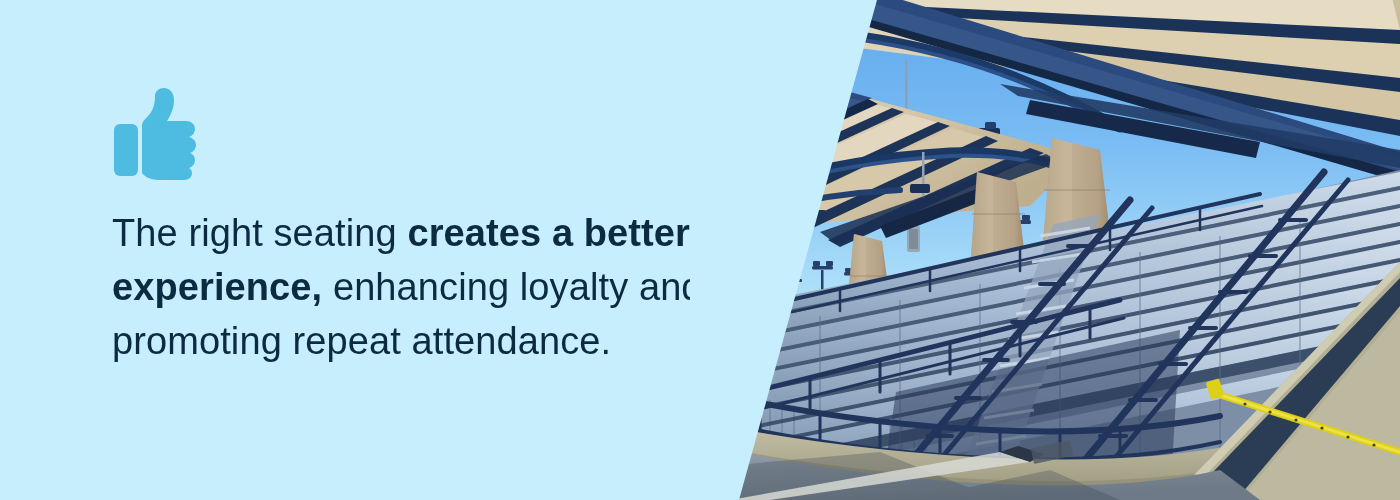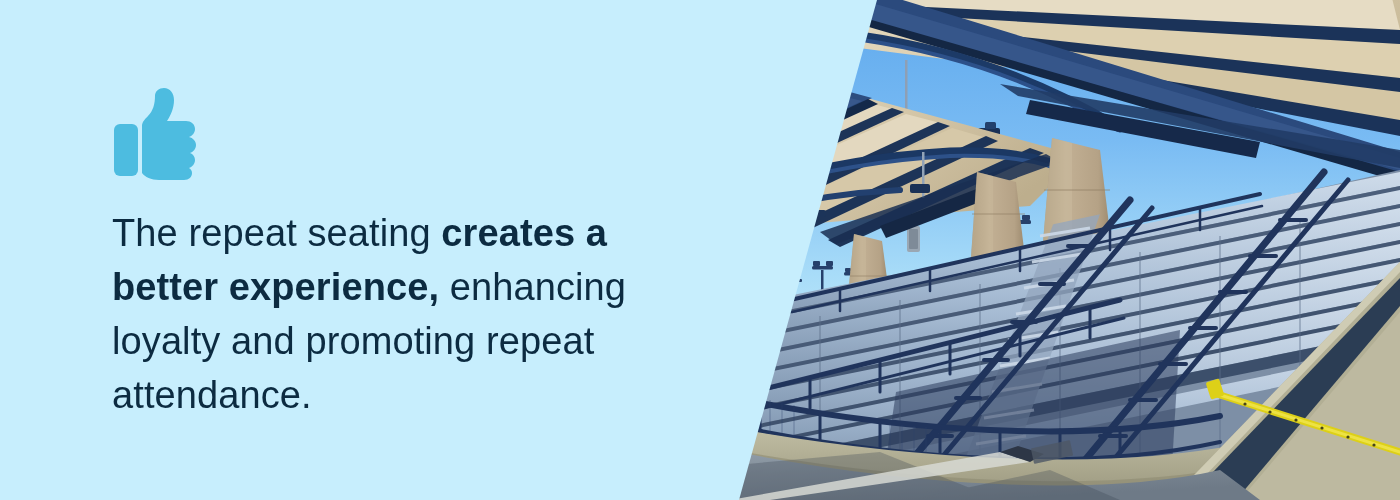--- a/index.html
+++ b/index.html
@@ -493,18 +493,18 @@
                    C79 81 80 83 80 85
                    C80 89 77 92 72 92
                    L47 92
                    C39 92 33 89 30 85
                    Z"></path>
         </g>
       </svg>
     </div>
 
     <div class="headline">
-      <span>The repeat seating </span><b>creates a better experience,</b><span> enhancing loyalty and promoting repeat attendance.</span>
+      <span>The right seating </span><b>creates a better experience,</b><span> enhancing loyalty and promoting repeat attendance.</span>
     </div>
 
   </div>
 
 </div>
 
 </body></html>

